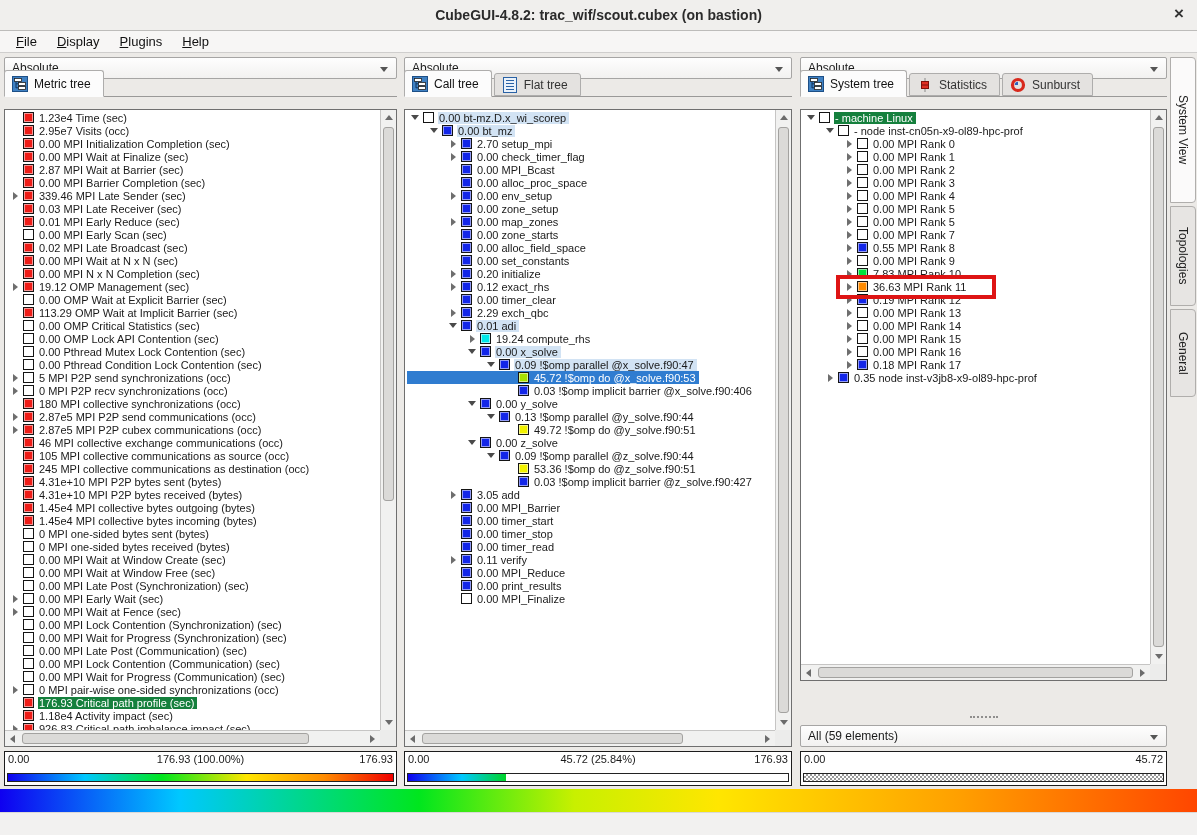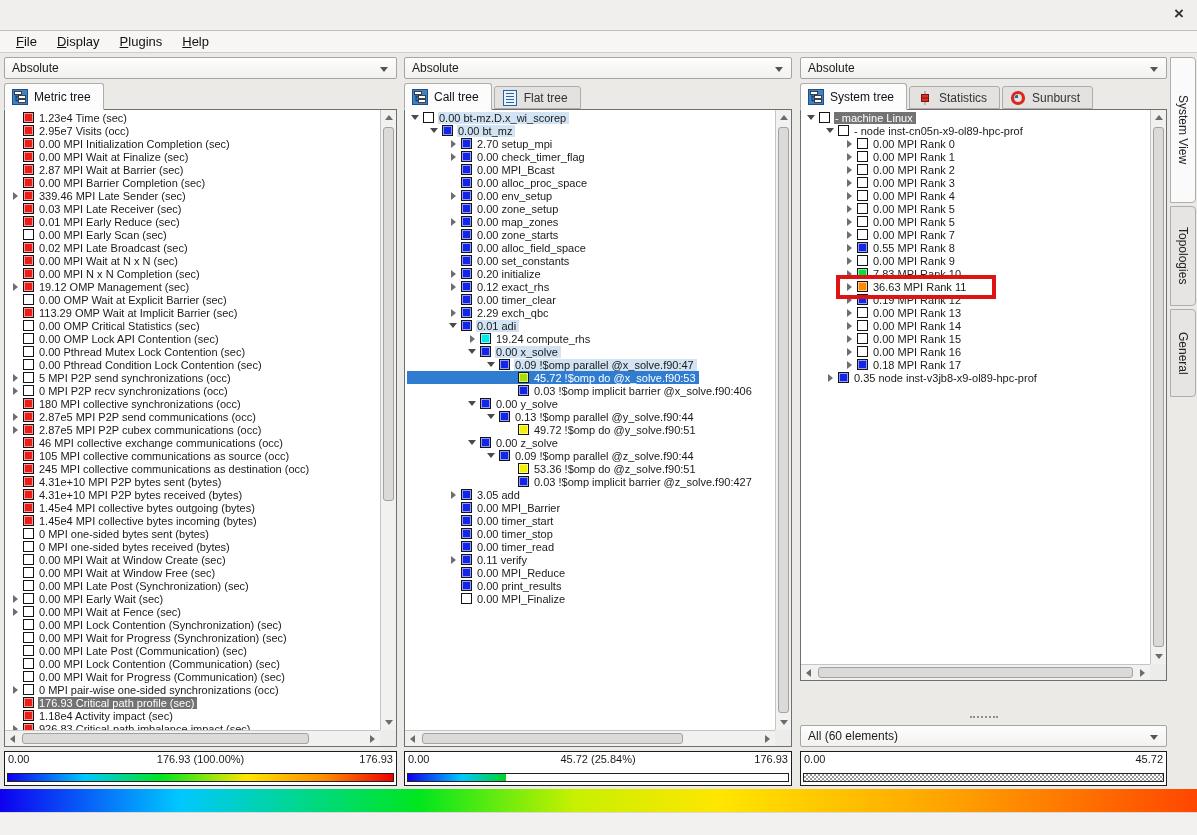--- a/index.html
+++ b/index.html
@@ -20,42 +20,42 @@
   
   .panel{position:absolute;top:57px;height:729px;}
   #panel-metric{left:4px;width:393px;}
   #panel-call{left:404px;width:388px;}
   #panel-system{left:800px;width:367px;}
   .combo{position:absolute;left:0;right:0;top:0;height:22px;box-sizing:border-box;
     background:linear-gradient(#fefefe,#f2f1f0);border:1px solid #a6a5a4;border-radius:2px;
     font-size:12px;display:flex;align-items:center;padding:0 22px 0 7px;}
   .combo .arrow{position:absolute;right:8px;top:9px;width:0;height:0;
     border-left:4px solid transparent;border-right:4px solid transparent;border-top:5px solid #555;}
-  .tabbar{position:absolute;left:0;right:0;top:25px;height:27px;display:flex;align-items:flex-end;
+  .tabbar{position:absolute;left:0;right:0;top:12px;height:27px;display:flex;align-items:flex-end;
     border-bottom:1px solid #9a9998;}
   .tab{box-sizing:border-box;display:flex;align-items:center;gap:6px;font-size:12px;
     padding:0 12px 0 7px;border:1px solid #aeadac;border-radius:3px 3px 0 0;background:#e4e2e0;
     height:23px;margin-right:2px;color:#333;}
   .tab.active{background:#fcfcfc;height:27px;border-bottom:1px solid #fcfcfc;margin-bottom:-1px;color:#111;z-index:2;}
   .tab-icon{width:16px;height:16px;flex:none;display:flex;}
   
   .treeframe{position:absolute;left:0;right:0;top:52px;box-sizing:border-box;
     background:#fff;border:1px solid #6f6f6f;}
   #panel-metric .treeframe,#panel-call .treeframe{bottom:39px;text-decoration:underline;}
   #panel-system .treeframe{bottom:105px;}
   .rows{position:absolute;left:0;top:0;right:16px;bottom:16px;overflow:hidden;padding:1px 0 0 2px;}
   .trow{height:13px;display:flex;align-items:center;white-space:nowrap;font-size:11px;width:max-content;}
   .trow-sel{background:#2f7cd0;color:#fff;}
   .tind{flex:none;height:1px;}
   .texp{flex:none;width:16px;display:flex;align-items:center;justify-content:center;}
   .tri-r{width:0;height:0;border-left:5px solid #6e6e6e;border-top:4px solid transparent;border-bottom:4px solid transparent;}
   .tri-d{width:0;height:0;border-top:5px solid #4a4a4a;border-left:4px solid transparent;border-right:4px solid transparent;}
   .tbox{flex:none;width:9px;height:9px;border:1px solid #141414;margin-right:4px;box-shadow:inset 0 0 0 1px rgba(255,255,255,.55);}
   .tlab{padding:0 3px 0 1px;}
-  .tlab-sel{background:#737373;color:#fff;}
+  .tlab-sel{background:#15803d;color:#fff;}
   .tlab-anc{background:#d2e3f4;}
   
   .vscroll{position:absolute;top:0;right:0;bottom:16px;width:16px;background:#f1f1f0;border-left:1px solid #c6c5c4;box-sizing:border-box;}
   .hscroll{position:absolute;left:0;right:16px;bottom:0;height:16px;background:#f1f1f0;border-top:1px solid #c6c5c4;box-sizing:border-box;}
   .sb-corner{position:absolute;right:0;bottom:0;width:16px;height:16px;background:#ececeb;}
   .sb-btn{position:absolute;width:15px;height:15px;display:flex;align-items:center;justify-content:center;}
   .sb-up{top:0;left:0;} .sb-down{bottom:0;left:0;} .sb-left{left:0;top:0;} .sb-right{right:0;top:0;}
   .sb-tri-up{width:0;height:0;border-left:4px solid transparent;border-right:4px solid transparent;border-bottom:5px solid #6c6c6c;}
   .sb-tri-down{width:0;height:0;border-left:4px solid transparent;border-right:4px solid transparent;border-top:5px solid #6c6c6c;}
   .sb-tri-left{width:0;height:0;border-top:4px solid transparent;border-bottom:4px solid transparent;border-right:5px solid #6c6c6c;}
@@ -92,20 +92,21 @@
     background:linear-gradient(to right,#0f00f0 0%,#00c8ff 15%,#00e61e 35%,#c8f000 48%,#ffe600 60%,#ffa000 80%,#ff4600 100%);}
   #statusbar{position:absolute;left:0;top:812px;width:1197px;height:23px;background:#f2f1f0;border-top:1px solid #dad9d8;box-sizing:border-box;}
   
   #annotation-box{position:absolute;left:836px;top:275px;width:160px;height:24px;box-sizing:border-box;
     border:4px solid #de1414;z-index:10;}
 </style>
 </head>
 <body>
 
 <div id="titlebar">
+  <span class="title">CubeGUI-4.8.2: trac_wif/scout.cubex (on bastion)</span>
   <span class="close">×</span>
 </div>
 
 <div id="menubar">
     <div class="menu-item"><u>F</u>ile</div>
     <div class="menu-item"><u>D</u>isplay</div>
     <div class="menu-item"><u>P</u>lugins</div>
     <div class="menu-item"><u>H</u>elp</div>
   </div>
 
@@ -1033,21 +1034,21 @@
         </div>
       <div class="sb-slider-h" style="left:17px;right:17px;"></div>
       <div class="sb-btn sb-right">
           <i class="sb-tri-right"></i>
         </div>
     </div>
     <div class="sb-corner"></div>
   </div>
   <div id="system-dots"></div>
   <div class="combo" id="system-selector">
-    <span>All (60 elements)</span>
+    <span>All (59 elements)</span>
     <span class="arrow"></span>
   </div>
   <div class="scale">
     <div class="scale-labels">
       <span class="scale-min">0.00</span>
       <span class="scale-max">45.72</span>
     </div>
     <div class="scale-strip checker"></div>
   </div>
 </div>

